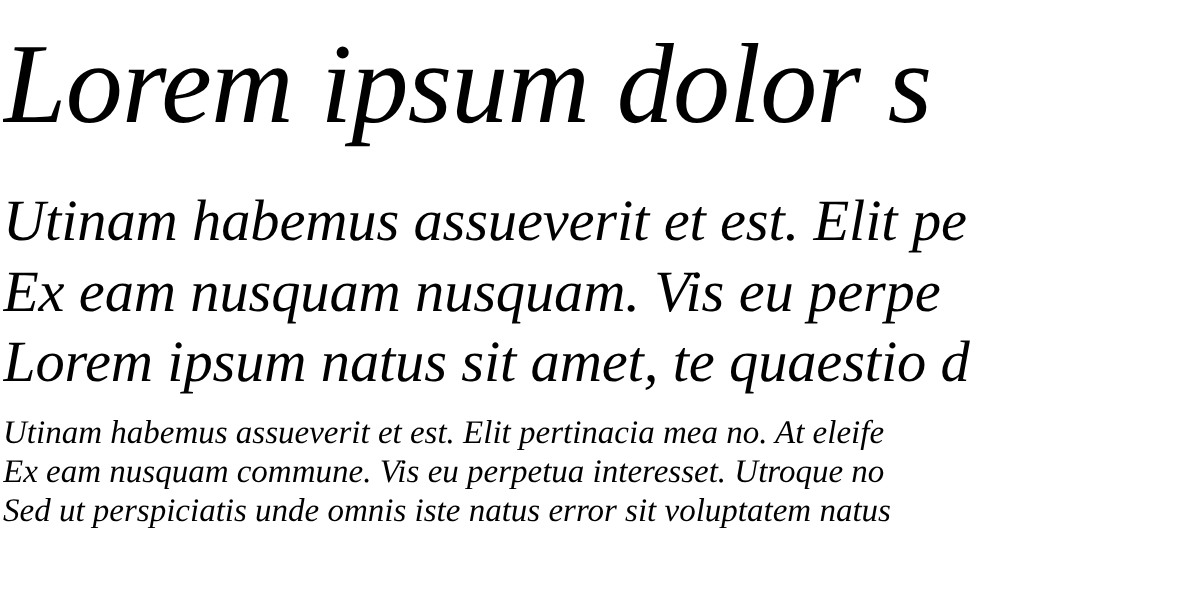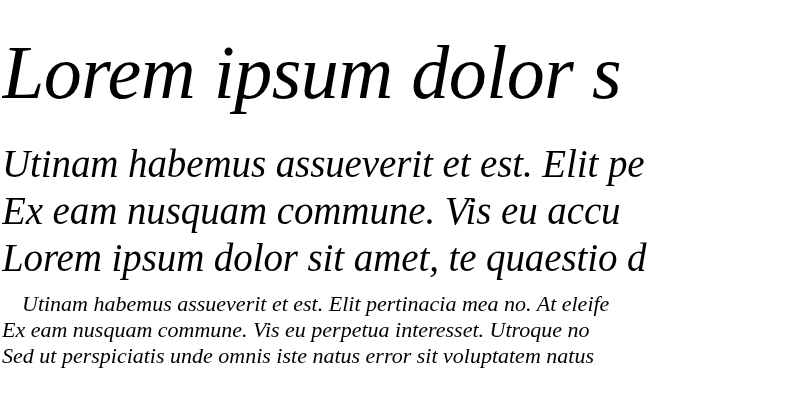--- a/index.html
+++ b/index.html
@@ -12,21 +12,21 @@
     height: 400px;
     overflow: hidden;
     font-family: "Liberation Serif", serif;
     color: #000000;
   }
   .specimen {
     position: relative;
     width: 800px;
     height: 400px;
     box-sizing: border-box;
-    padding: 16px 0 0 2px;
+    padding: 0 0 0 2px;
     overflow: hidden;
   }
   .line {
     white-space: nowrap;
     font-style: italic;
     font-family: "Liberation Serif", serif;
     color: #000000;
     overflow: hidden;
   }
   .headline {
@@ -38,34 +38,34 @@
   .sub {
     font-size: 39px;
     line-height: 47px;
     letter-spacing: -0.1px;
   }
   .sub-1 { margin-top: 20px; }
   .body-line {
     font-size: 22px;
     line-height: 26px;
   }
-  .body-1 { margin-top: 10px; margin-left: 20px; }
+  .body-1 { margin-top: 10px; }
 </style>
 </head>
 <body>
 
 <div class="specimen">
 
   <div class="line headline">Lorem ipsum dolor s</div>
 
   <div class="line sub sub-1">Utinam habemus assueverit et est. Elit pe</div>
 
-  <div class="line sub">Ex eam nusquam commune. Vis eu accu</div>
+  <div class="line sub">Ex eam nusquam nusquam. Vis eu perpe</div>
 
-  <div class="line sub">Lorem ipsum dolor sit amet, te quaestio d</div>
+  <div class="line sub">Lorem ipsum natus sit amet, te quaestio d</div>
 
   <div class="line body-line body-1">Utinam habemus assueverit et est. Elit pertinacia mea no. At eleife</div>
 
   <div class="line body-line">Ex eam nusquam commune. Vis eu perpetua interesset. Utroque no</div>
 
 
   <div class="line body-line">Sed ut perspiciatis unde omnis iste natus error sit voluptatem natus</div>
 
 </div>
 

